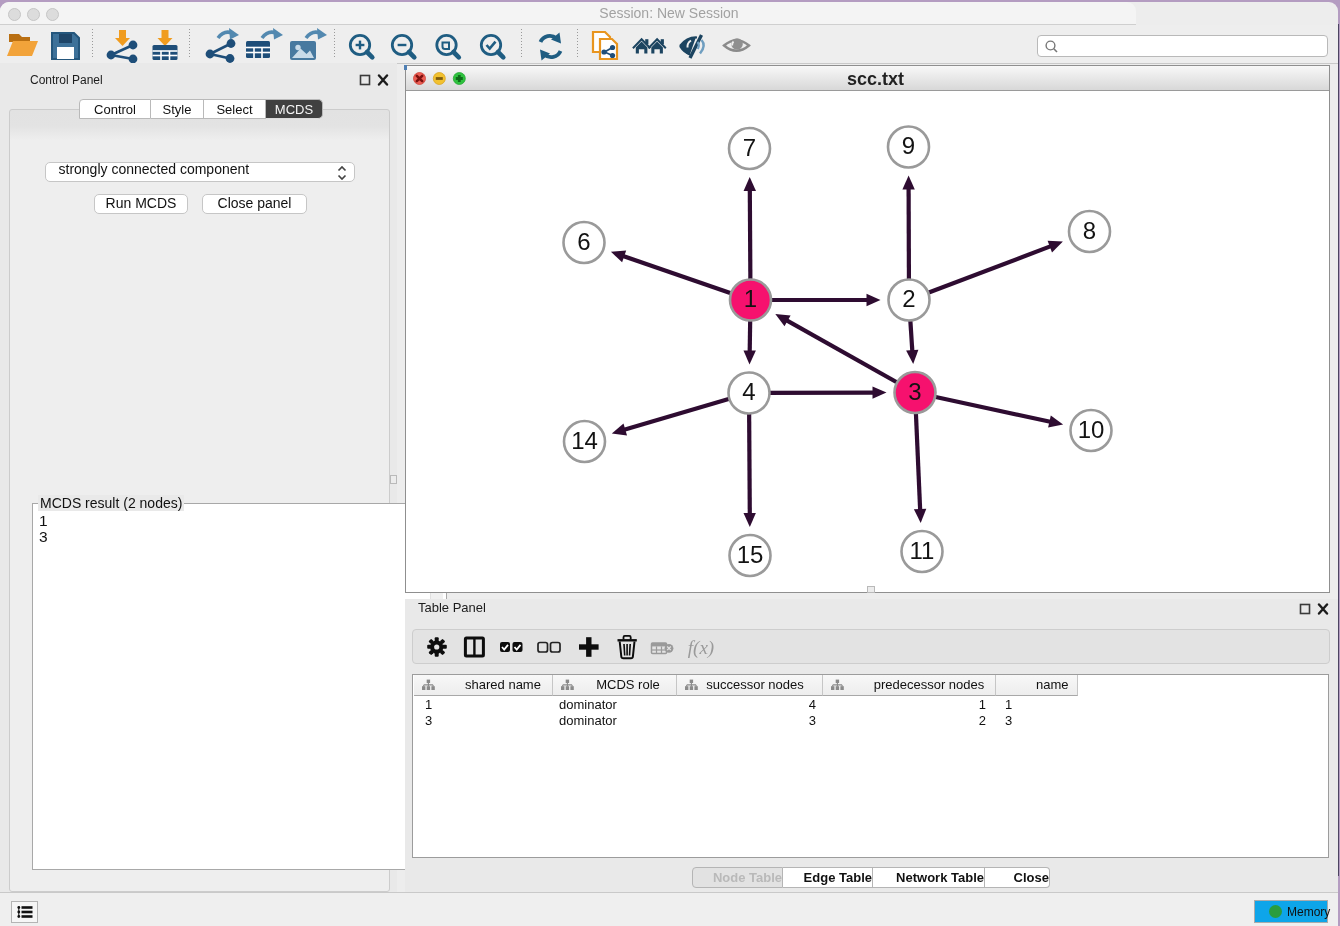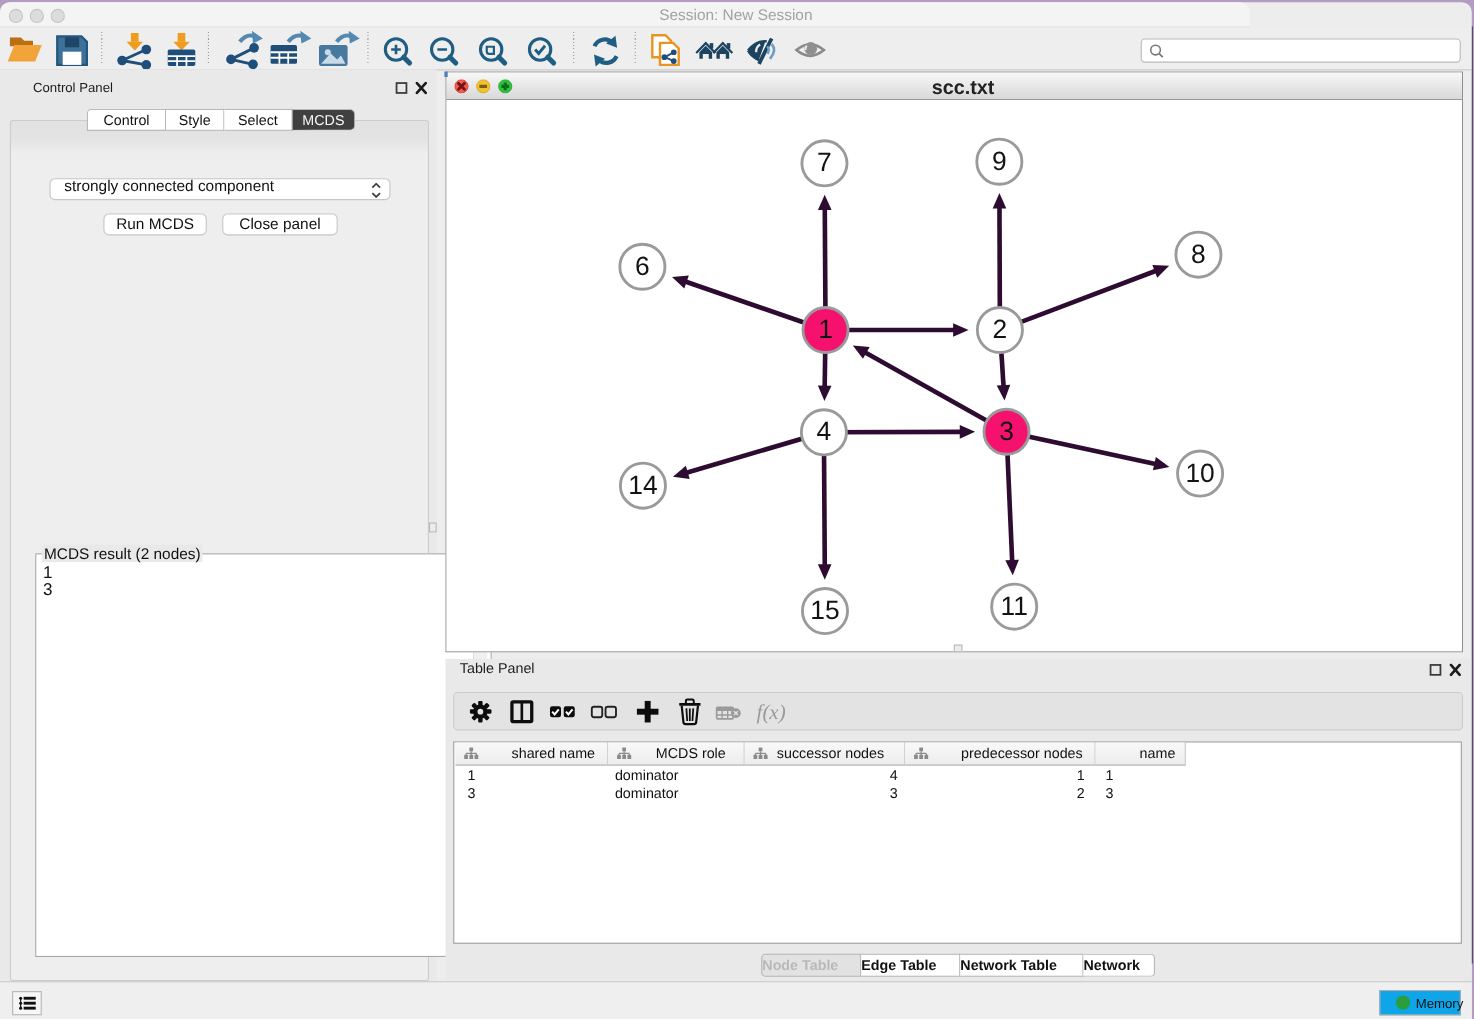--- a/index.html
+++ b/index.html
@@ -25,21 +25,21 @@
 #netwin{position:absolute;left:405px;top:63px;width:925px;height:528px;box-sizing:border-box;border:1px solid #8f8f8f;background:#fff;}
 #nettitle{position:absolute;left:0;top:0;width:923px;height:24px;background:linear-gradient(#f8f8f8,#d8d8d8);border-bottom:1px solid #9a9a9a;}
 #netcanvas{position:absolute;left:0;top:25px;width:923px;height:501px;background:#fff;overflow:hidden;}
 
 #tpanel{position:absolute;left:405px;top:597px;width:933px;height:293px;background:#e9e9e9;}
 #tpanel .hdr{position:absolute;left:13px;top:1px;font-size:13px;color:#1c1c1c;}
 #ttoolbar{position:absolute;left:7px;top:30px;width:918px;height:35px;background:#e3e3e3;border:1px solid #cdcdcd;border-radius:4px;box-sizing:border-box;}
 #ttable{position:absolute;left:7px;top:75px;width:917px;height:184px;background:#fff;border:1px solid #9c9c9c;box-sizing:border-box;}
 .th{position:absolute;top:0;height:21px;box-sizing:border-box;background:linear-gradient(#f8f8f8,#ededed);border-right:1px solid #c6c6c6;border-bottom:1px solid #a8a8a8;font-size:13px;color:#111;text-align:center;line-height:20px;padding-left:40px;}
 .td{position:absolute;font-size:13px;color:#111;height:16px;line-height:16px;}
-.btab{position:absolute;top:268px;height:21px;box-sizing:border-box;border:1px solid #b5b5b5;background:#fff;font-size:13px;font-weight:bold;color:#111;text-align:left;line-height:19px;}
+.btab{position:absolute;top:268px;height:21px;box-sizing:border-box;border:1px solid #b5b5b5;background:#fff;font-size:13px;font-weight:bold;color:#111;text-align:right;line-height:19px;}
 
 #statusbar{position:absolute;left:0;top:890px;width:1338px;height:36px;background:#efefef;border-top:1px solid #c9c9c9;box-sizing:border-box;}
 #memorybtn{position:absolute;left:1254px;top:7px;width:74px;height:23px;background:#0ea5e9;border:1px solid #ababab;box-sizing:border-box;font-size:12px;color:#111;}
 #listbtn{position:absolute;left:11px;top:8px;width:27px;height:22px;background:#f6f6f6;border:1px solid #b4b4b4;box-sizing:border-box;}
 </style></head>
 <body>
 <div id="rightedge"></div>
 <div id="app">
  <div id="titlebar">
   <div class="tl" style="left:8px;"></div>
@@ -361,21 +361,21 @@
    <div class="td" style="left:592px;top:22px;">1</div>
    <div class="td" style="left:12px;top:38px;">3</div>
    <div class="td" style="left:146px;top:38px;">dominator</div>
    <div class="td" style="left:264px;top:38px;width:139px;text-align:right;">3</div>
    <div class="td" style="left:410px;top:38px;width:163px;text-align:right;">2</div>
    <div class="td" style="left:592px;top:38px;">3</div>
   </div>
   <div class="btab" style="left:287px;width:91px;border-radius:4px 0 0 4px;background:#e2e2e2;color:#b9b9b9;">Node Table</div>
   <div class="btab" style="left:378px;width:90px;border-left:none;">Edge Table</div>
   <div class="btab" style="left:468px;width:112px;border-left:none;">Network Table</div>
-  <div class="btab" style="left:580px;width:65px;border-left:none;border-radius:0 4px 4px 0;">Network</div>
+  <div class="btab" style="left:580px;width:65px;border-left:none;border-radius:0 4px 4px 0;">Close</div>
  </div>
  <div class="abs" style="left:390px;top:473px;width:7px;height:9px;background:#ececec;border:1px solid #b9b9b9;box-sizing:border-box;"></div>
  <div class="abs" style="left:867px;top:584px;width:8px;height:7px;background:#ececec;border:1px solid #b9b9b9;box-sizing:border-box;"></div>
  <div id="statusbar">
   <div id="listbtn">
    <svg class="abs" style="left:5px;top:3px;" width="16" height="14" viewBox="0 0 16 14">
     <g fill="#111">
      <rect x="1.3" y="2" width="1" height="10"></rect>
      <circle cx="1.8" cy="2.5" r="1.4"></circle>
             <rect x="4.5" y="1.2" width="11" height="2.6"></rect>

